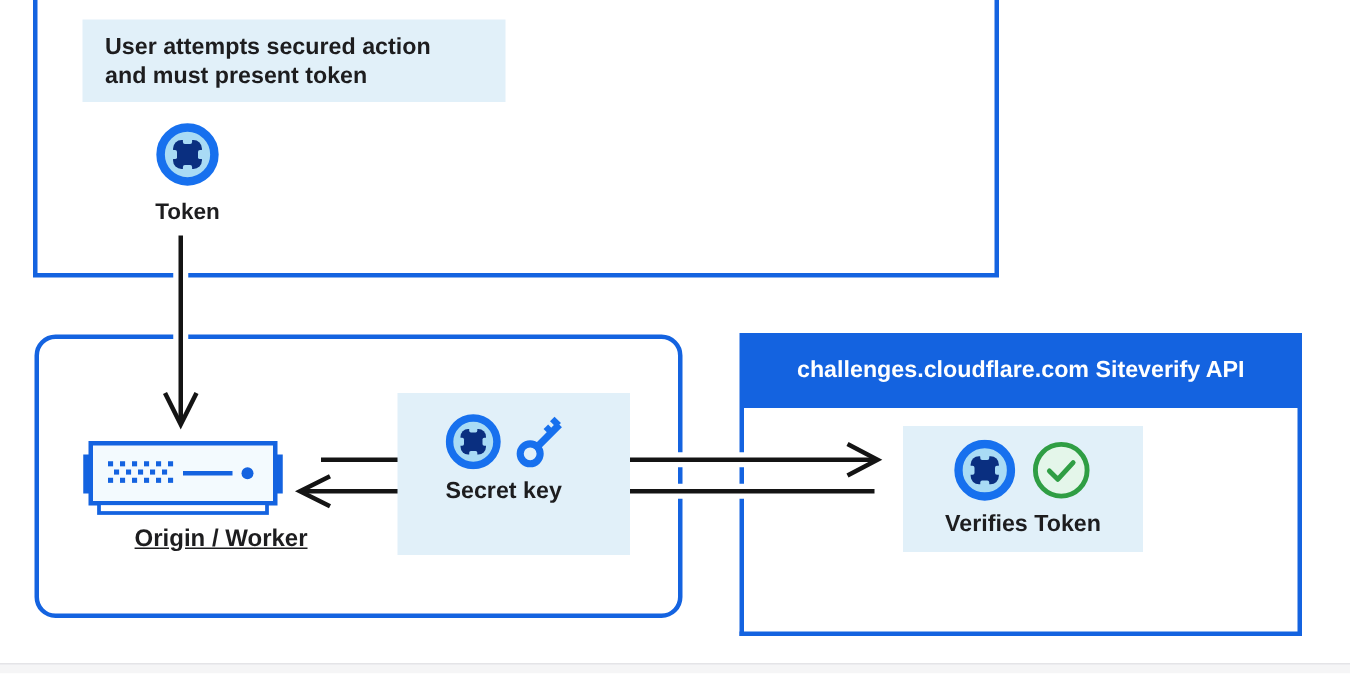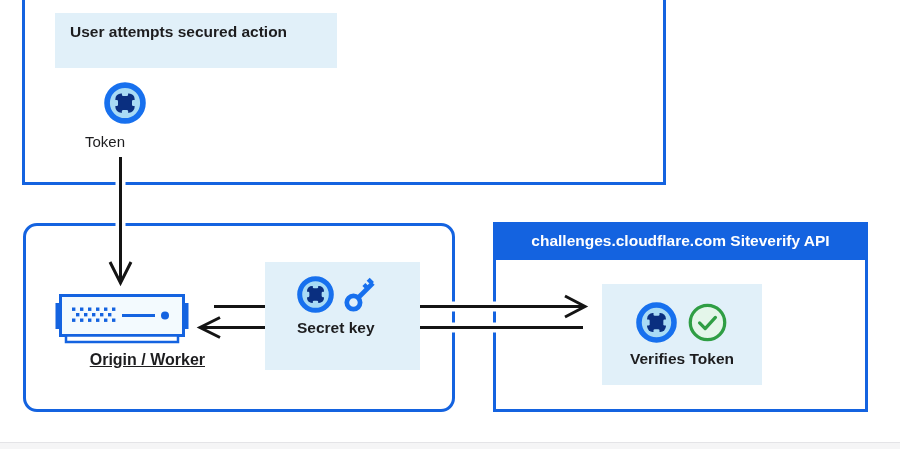--- a/index.html
+++ b/index.html
@@ -19,41 +19,41 @@
   *{box-sizing:border-box;margin:0;padding:0;}
   body{background:#fff;font-family:"Liberation Sans",sans-serif;}
   .canvas{position:relative;width:900px;height:449px;background:#fff;overflow:hidden;}
 
   
   .top-box{position:absolute;left:22px;top:-24px;width:644px;height:209px;
     border:3px solid var(--blue);background:transparent;z-index:1;}
   .bl-box{position:absolute;left:23px;top:223px;width:432px;height:189px;
     border:3px solid var(--blue);border-radius:14px;background:transparent;z-index:1;}
   .api-box{position:absolute;left:493px;top:222px;width:375px;height:190px;z-index:1;}
-  .api-header{height:38px;background:var(--blue);display:flex;align-items:center;justify-content:center;
+  .api-header{height:50px;background:var(--blue);display:flex;align-items:center;justify-content:center;
     color:#fff;font-size:15.5px;font-weight:bold;}
   .api-body{height:152px;border:3px solid var(--blue);border-top:none;background:#fff;}
 
   
   .arrows{position:absolute;left:0;top:0;z-index:2;pointer-events:none;}
 
   
   .msg-box{position:absolute;left:55px;top:13px;width:282px;height:55px;background:var(--panel-blue);
     z-index:3;padding:9px 0 0 15px;font-size:15.5px;font-weight:bold;color:var(--text);line-height:19px;}
   .token-icon-lg{position:absolute;left:104px;top:82px;z-index:3;}
-  .token-label{position:absolute;left:85px;top:133px;width:80px;text-align:left;z-index:3;
-    font-size:15px;font-weight:normal;color:var(--text);}
+  .token-label{position:absolute;left:85px;top:133px;width:80px;text-align:center;z-index:3;
+    font-size:15px;font-weight:bold;color:var(--text);}
   .server-icon{position:absolute;left:55px;top:294px;z-index:3;}
   .origin-label{position:absolute;left:40px;top:351px;width:165px;text-align:right;z-index:3;
     font-size:16px;font-weight:bold;color:var(--text);text-decoration:underline;}
   .secret-panel{position:absolute;left:265px;top:262px;width:155px;height:108px;background:var(--panel-blue);
     z-index:3;padding:13px 0 0 32px;}
   .secret-icons{display:flex;align-items:center;gap:9px;margin-bottom:6px;}
   .secret-text{font-size:15.5px;font-weight:bold;color:var(--text);line-height:17px;}
-  .verify-panel{position:absolute;left:602px;top:284px;width:160px;height:101px;background:var(--panel-blue);
+  .verify-panel{position:absolute;left:602px;top:284px;width:160px;height:84px;background:var(--panel-blue);
     z-index:3;display:flex;flex-direction:column;align-items:center;justify-content:center;gap:7px;}
   .verify-icons{display:flex;align-items:center;gap:10px;}
   .verify-label{font-size:15.5px;font-weight:bold;color:var(--text);}
 
   
   .footer-bar{position:absolute;left:0;top:442px;width:900px;height:7px;background:var(--footer-bg);
     border-top:1px solid var(--footer-border);z-index:1;}
 </style>
 </head>
 <body>
@@ -88,20 +88,21 @@
     </g>
 
     <g style="stroke:var(--arrow-black)" stroke-width="3" fill="none">
       <path d="M201.5 327.5 H 583"></path>
       <path d="M220 317.5 L200 327.5 L220 337.5" stroke-linejoin="miter"></path>
     </g>
   </svg>
 
   <div class="msg-box">
     <div>User attempts secured action</div>
+    <div>and must present token</div>
   </div>
 
   <svg class="token-icon-lg" width="42" height="42" viewBox="0 0 48 48">
     <circle cx="24" cy="24" r="20.5" style="fill:var(--icon-light);stroke:var(--icon-blue)" stroke-width="6.5"></circle>
     <rect x="13" y="13" width="22" height="22" rx="6.5" style="fill:var(--navy)"></rect>
     <rect x="20.5" y="11.5" width="7" height="4.5" rx="1.5" style="fill:var(--icon-light)"></rect>
     <rect x="20.5" y="32" width="7" height="4.5" rx="1.5" style="fill:var(--icon-light)"></rect>
     <rect x="11.5" y="20.5" width="4.5" height="7" rx="1.5" style="fill:var(--icon-light)"></rect>
     <rect x="32" y="20.5" width="4.5" height="7" rx="1.5" style="fill:var(--icon-light)"></rect>
   </svg>

